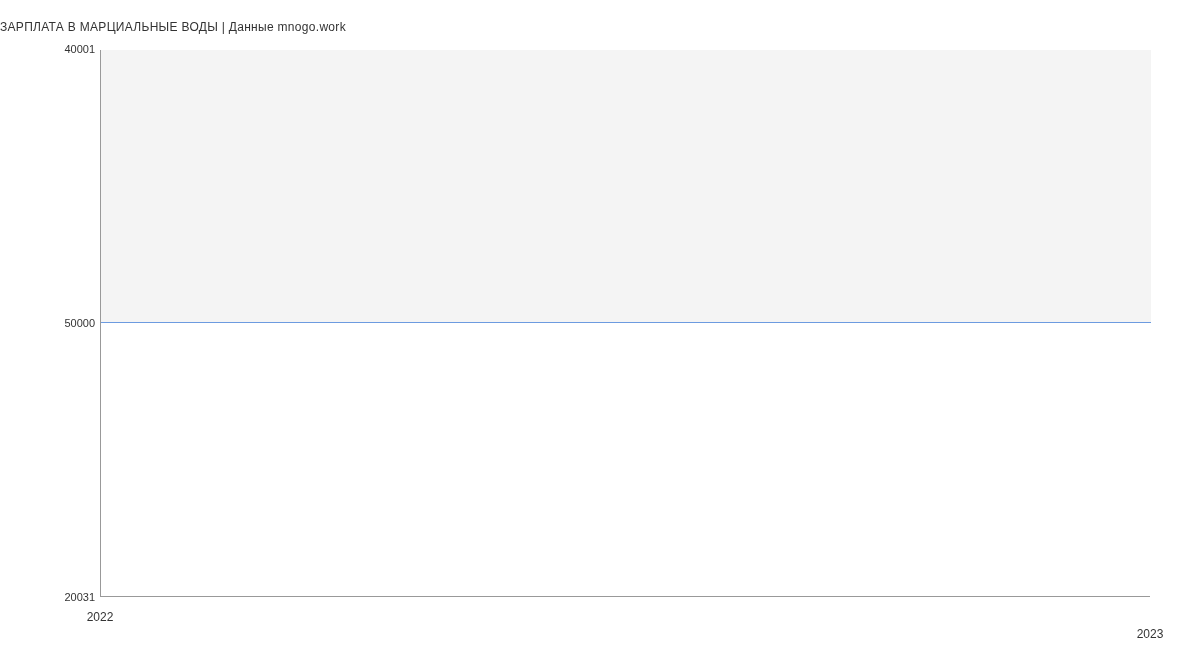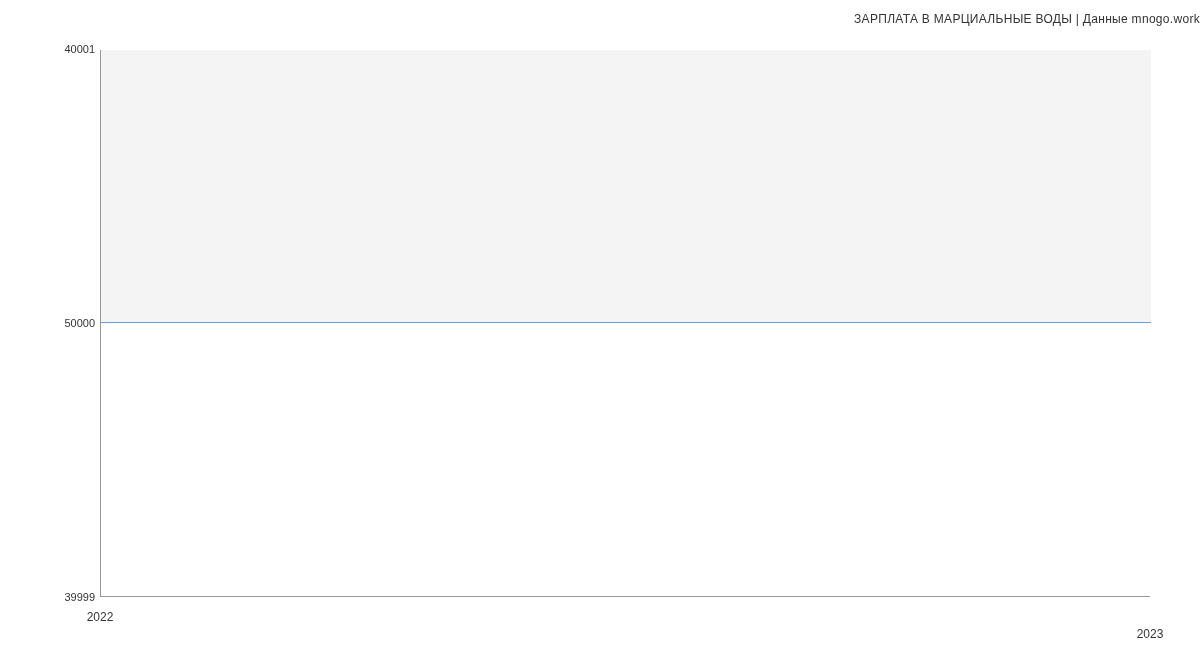--- a/index.html
+++ b/index.html
@@ -13,24 +13,24 @@
       width: 1200px;
       height: 650px;
       position: relative;
     }
     .chart-container {
       position: relative;
       width: 100%;
       height: 100%;
     }
     .chart-title {
-      text-align: right;
+      text-align: left;
       font-size: 12px;
       color: #333333;
-      padding-top: 12px;
+      padding-top: 20px;
       letter-spacing: 0.3px;
     }
     .plot-area {
       position: absolute;
       left: 100px;
       top: 50px;
       width: 1050px;
       height: 547px;
       border-left: 1px solid #999999;
       border-bottom: 1px solid #999999;
@@ -78,19 +78,19 @@
 <body>
 
 <div class="chart-container">
   <div class="chart-title">ЗАРПЛАТА В МАРЦИАЛЬНЫЕ ВОДЫ | Данные mnogo.work</div>
 
   <div class="plot-area">
     <div class="plot-shade"></div>
     <div class="data-line"></div>
   </div>
 
-  <div class="y-tick y-tick-0">39999</div>
+  <div class="y-tick y-tick-0">20031</div>
   <div class="y-tick y-tick-1">50000</div>
   <div class="y-tick y-tick-2">40001</div>
 
   <div class="x-tick x-tick-0">2022</div>
   <div class="x-tick x-tick-1">2023</div>
 </div>
 
 </body></html>

